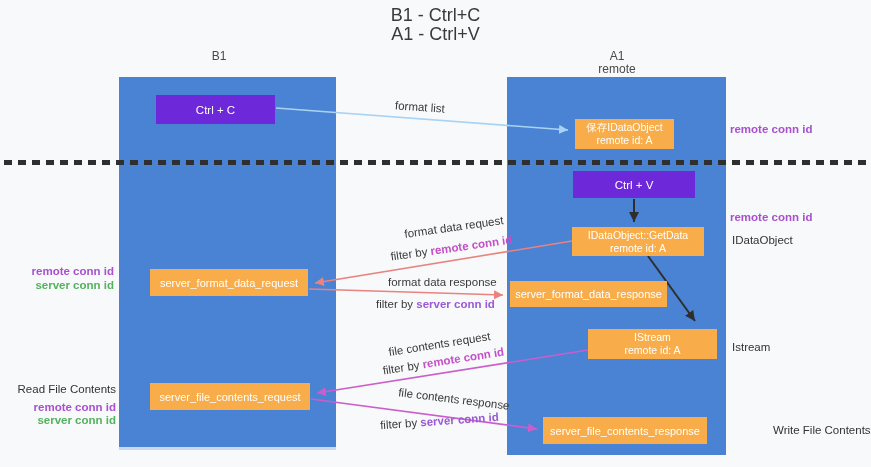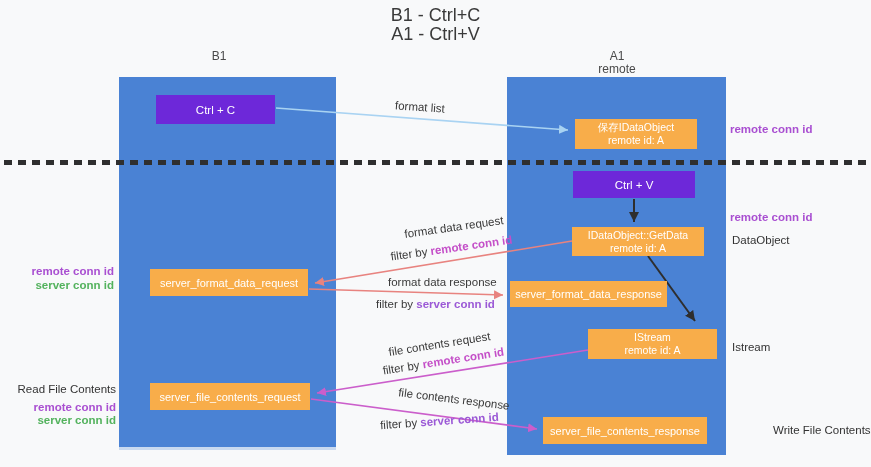--- a/index.html
+++ b/index.html
@@ -85,21 +85,21 @@
     <line x1="588" y1="350" x2="317" y2="393" stroke="#cb5ecb" stroke-width="1.6" marker-end="url(#mMagenta)"></line>
     <line x1="311" y1="399" x2="537" y2="429" stroke="#cb5ecb" stroke-width="1.6" marker-end="url(#mMagenta)"></line>
   </svg>
 
   <div class="divider"></div>
 
   <div class="box green" style="left:156px; top:95px; width:119px; height:29px;">
     <div>Ctrl + C</div>
   </div>
 
-  <div class="box orange two-line" style="left:575px; top:119px; width:122px; height:30px;">
+  <div class="box orange two-line" style="left:575px; top:119px; width:99px; height:30px;">
     <div class="l1">保存IDataObject</div>
     <div class="l2">remote id: A</div>
   </div>
 
   <div class="box green" style="left:573px; top:171px; width:122px; height:27px;">
     <div>Ctrl + V</div>
   </div>
 
   <div class="box orange two-line" style="left:572px; top:227px; width:132px; height:29px;text-align:right;">
     <div class="l1">IDataObject::GetData</div>
@@ -144,21 +144,21 @@
     <span>filter by </span><span class="magenta-b">remote conn id</span>
   </div>
 
   <div class="edge-label" style="left:398px; top:393px; transform:rotate(7deg);">file contents response</div>
   <div class="edge-label" style="left:380px; top:415px; transform:rotate(-4deg);">
     <span>filter by </span><span class="violet-b">server conn id</span>
   </div>
 
   <div class="side-label purple-b" style="left:730px; top:123px;">remote conn id</div>
   <div class="side-label purple-b" style="left:730px; top:211px;">remote conn id</div>
-  <div class="side-label" style="left:732px; top:234px;">DataObject</div>
+  <div class="side-label" style="left:732px; top:234px;">IDataObject</div>
   <div class="side-label" style="left:732px; top:341px;">Istream</div>
   <div class="side-label" style="left:734px; top:424px;margin-left:39px;">Write File Contents</div>
 
   <div class="side-block" style="left:18px; top:265px; width:96px;">
     <div class="purple-b">remote conn id</div>
     <div class="green-b">server conn id</div>
   </div>
   <div class="side-block" style="left:10px; top:383px; width:106px;">
     <div style="color:#333; margin-bottom:4px;">Read File Contents</div>
     <div class="purple-b">remote conn id</div>

